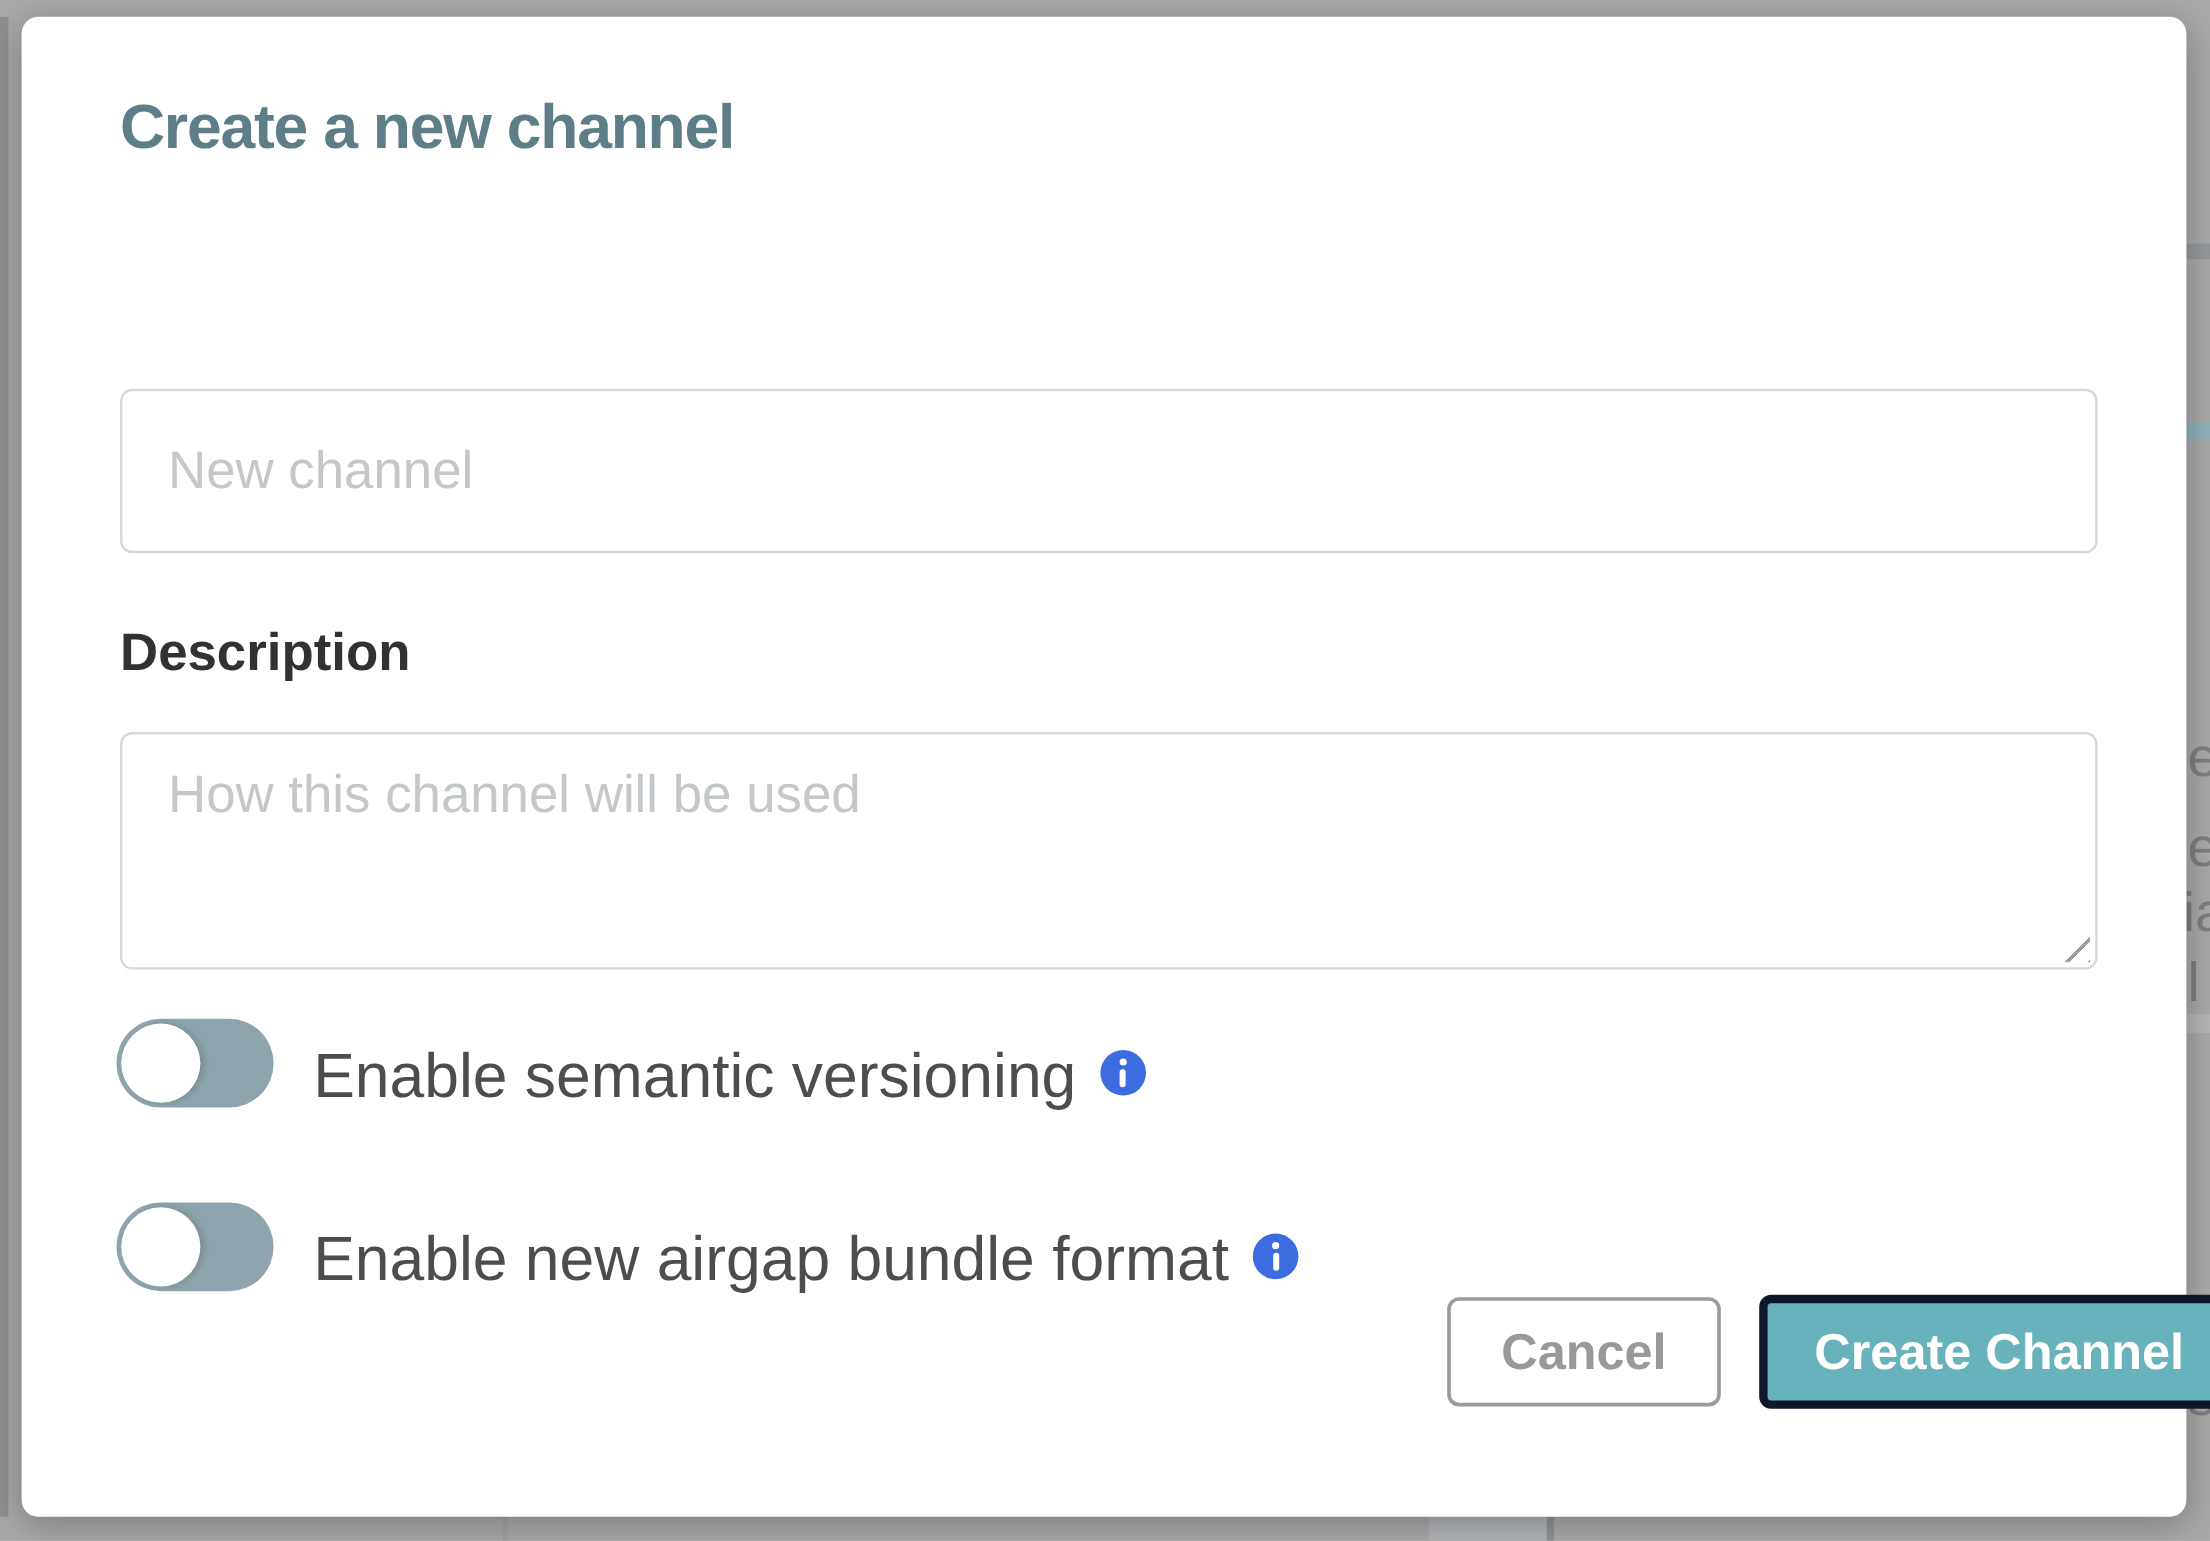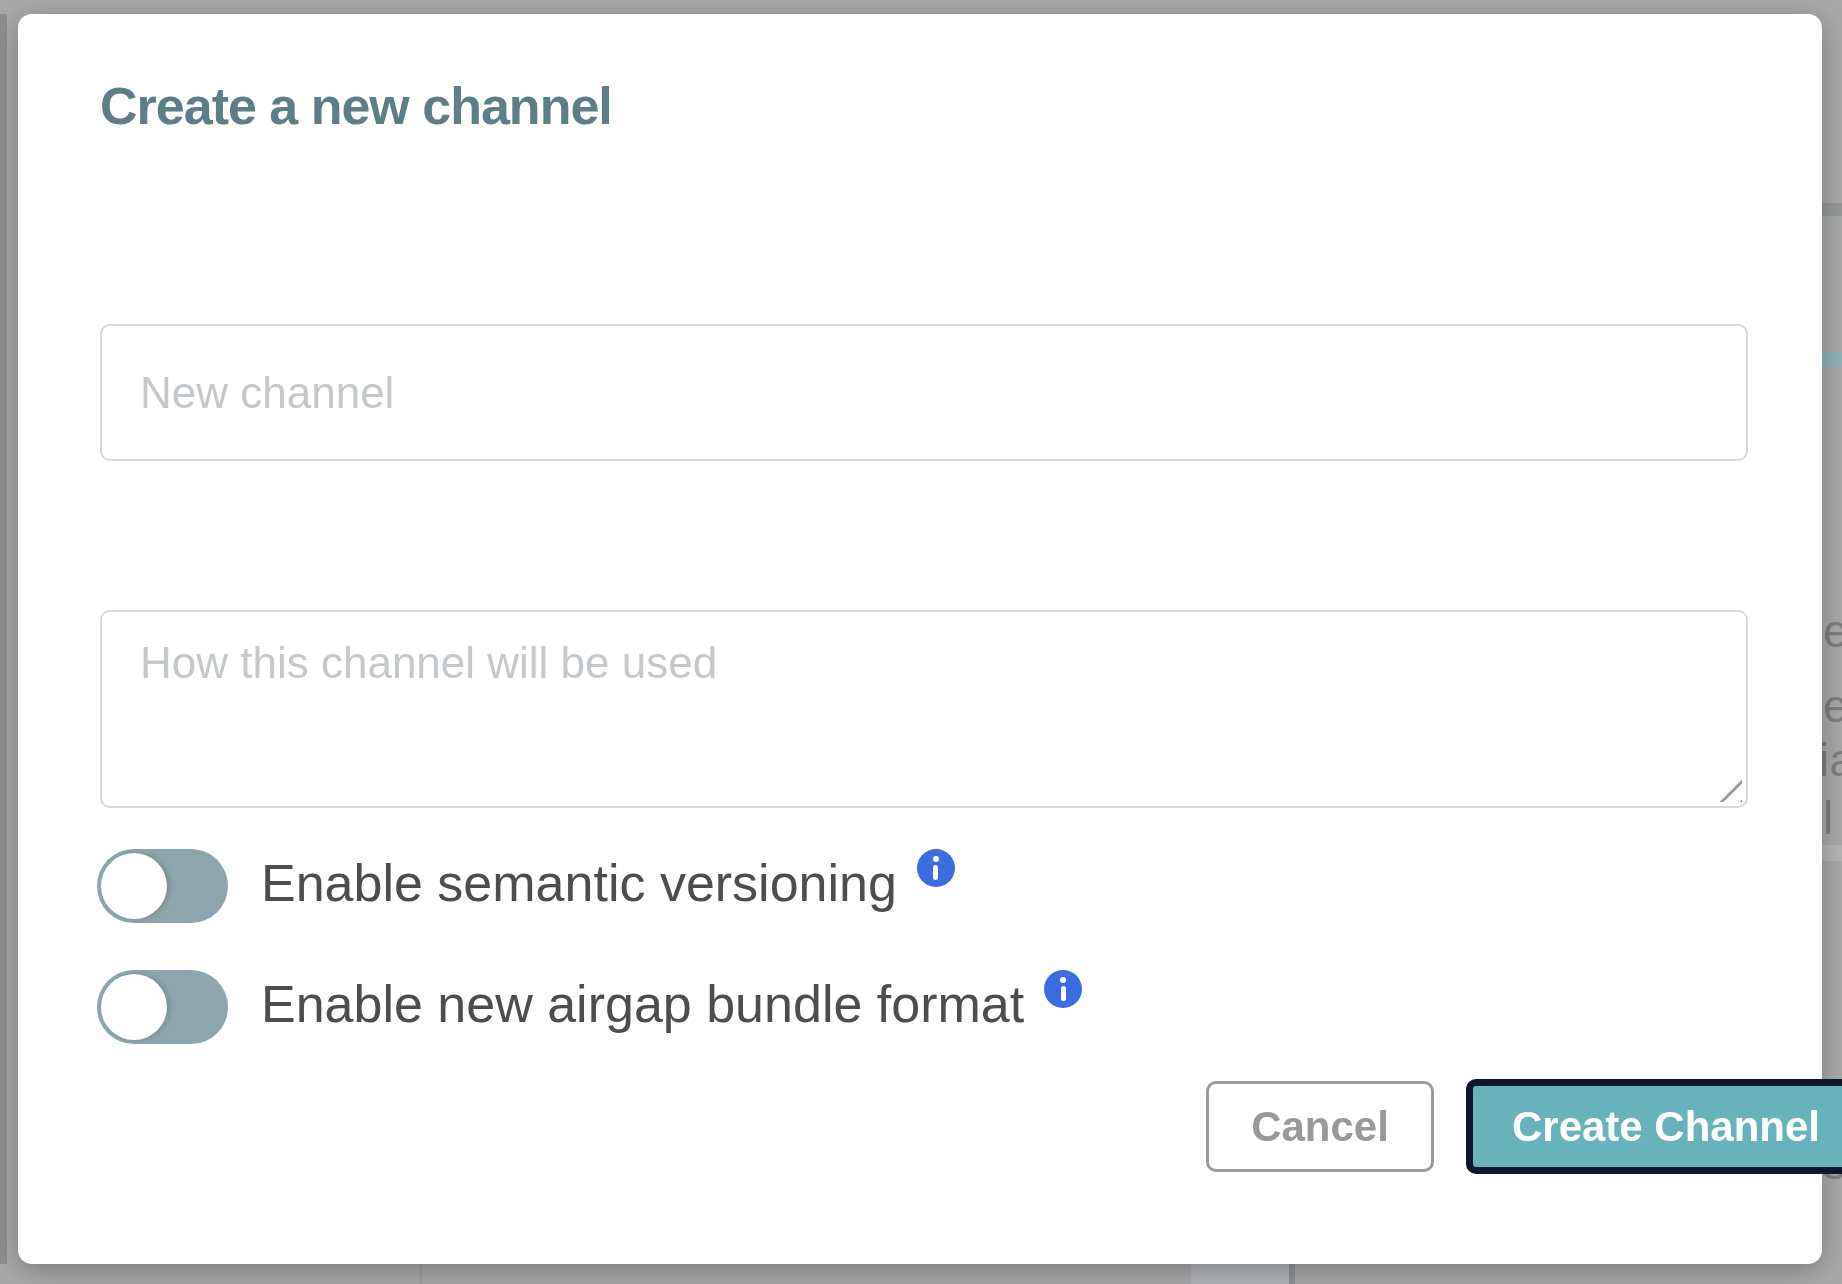--- a/index.html
+++ b/index.html
@@ -55,24 +55,24 @@
     font-family:"Liberation Sans", sans-serif;font-size:44px;color:#0369a1;
     padding:26px 38px;outline:none;
   }
   .resize-handle{
     position:absolute;right:6px;bottom:6px;width:26px;height:26px;
     background:repeating-linear-gradient(135deg,transparent 0 7px,#9aa0a2 7px 10px,transparent 10px 14px);
     clip-path:polygon(100% 0,100% 100%,0 100%);
   }
   .toggle-row{
     position:absolute;left:79px;height:74px;
-    display:flex;align-items:flex-start;
+    display:flex;align-items:flex-end;
   }
   .row-1{top:835px;}
-  .row-2{top:956px;}
+  .row-2{top:988px;}
   .toggle{
     position:relative;width:131px;height:74px;border-radius:37px;
     background:#8ea5ad;flex:0 0 auto;cursor:pointer;
   }
   .knob{
     position:absolute;left:4px;top:4px;width:66px;height:66px;border-radius:50%;
     background:#ffffff;box-shadow:3px 0 5px rgba(0,0,0,.15);
   }
   .toggle-label{
     margin-left:33px;margin-top:8px;
@@ -126,20 +126,21 @@
   <div class="bottom-vline"></div>
   <div class="bottom-vline2"></div>
 </div>
 
 <div class="modal">
 
   <h1 class="modal-title">Create a new channel</h1>
 
   <input class="text-input input-channel" type="text" placeholder="New channel" style="">
 
+  <div class="field-label label-description">Description</div>
   <div class="textarea-wrap">
     <textarea class="text-area" placeholder="How this channel will be used" style=""></textarea>
     <div class="resize-handle"></div>
   </div>
 
   <div class="toggle-row row-1">
     <div class="toggle">
       <div class="knob"></div>
     </div>
     <div class="toggle-label">Enable semantic versioning</div>

